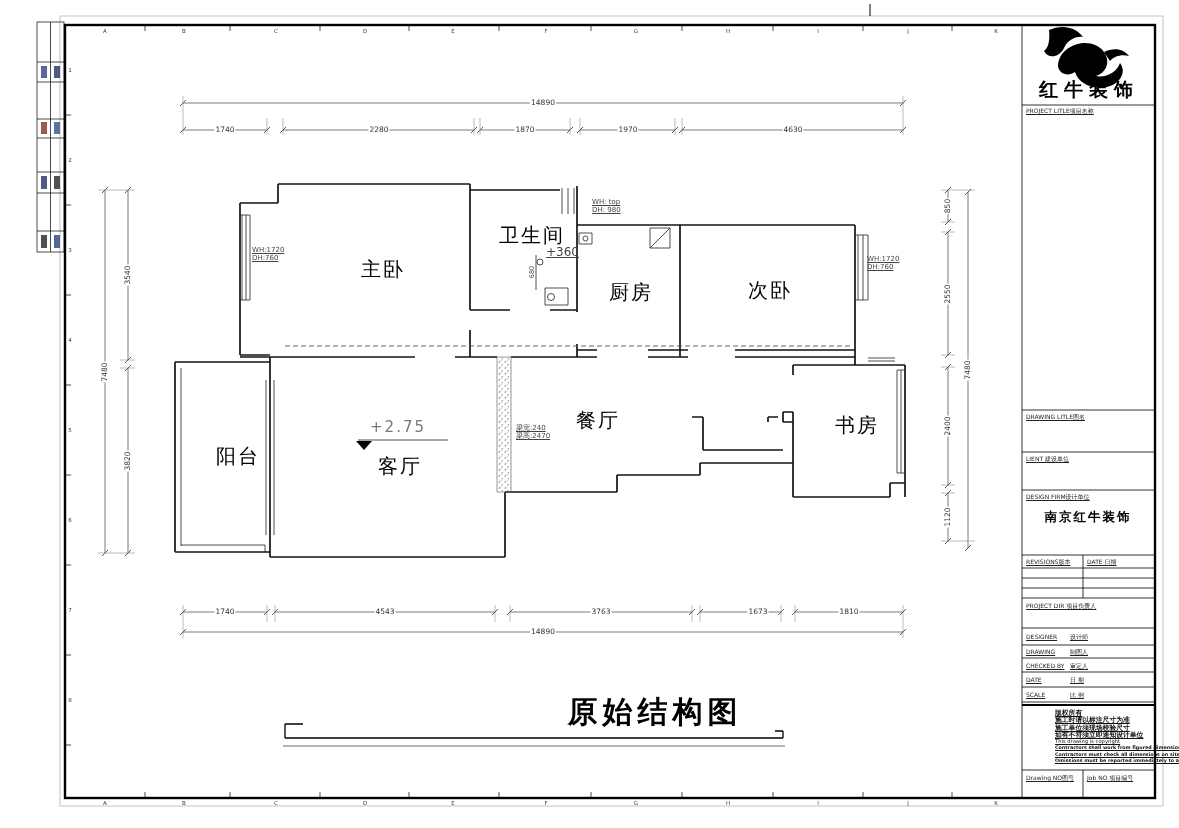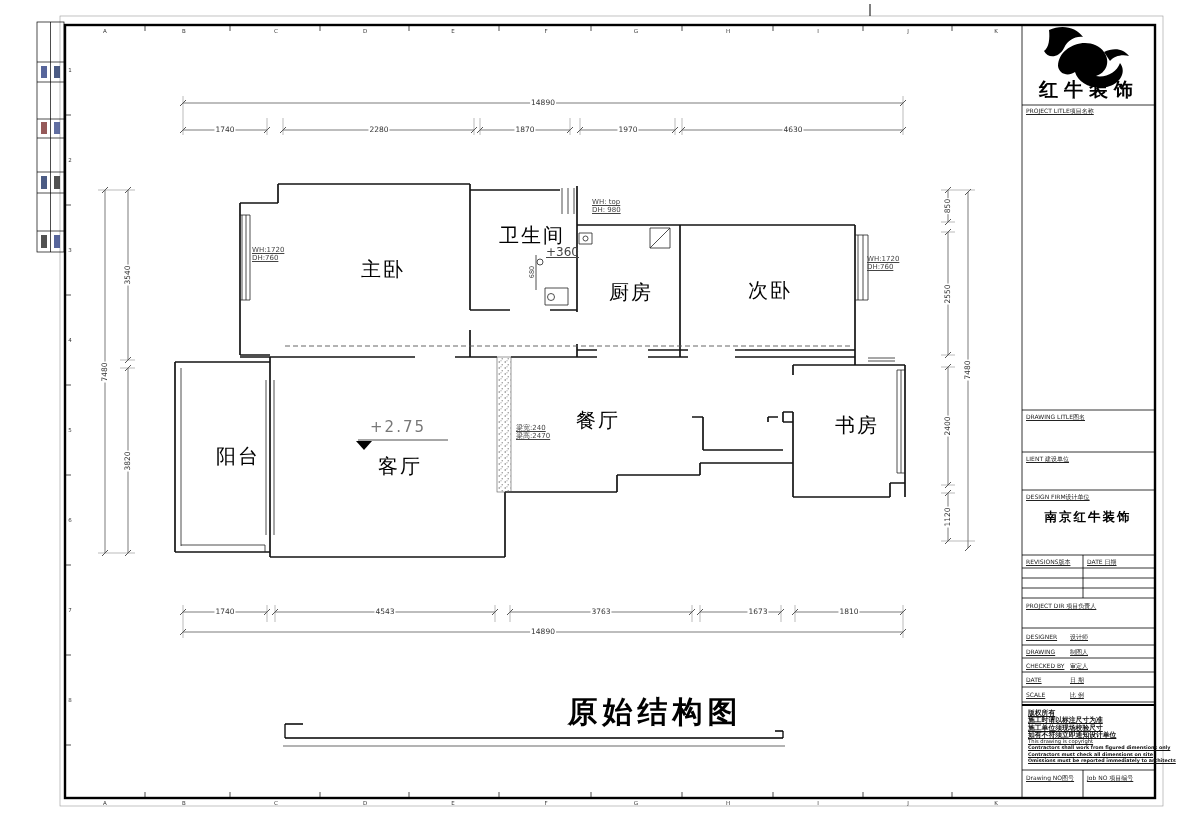--- a/index.html
+++ b/index.html
@@ -255,21 +255,21 @@
 <span class="tl lab" style="left:1070px;top:634px">设计师</span>
 <span class="tl lab" style="left:1026px;top:649px">DRAWING</span>
 <span class="tl lab" style="left:1070px;top:649px">制图人</span>
 <span class="tl lab" style="left:1026px;top:663px">CHECKED BY</span>
 <span class="tl lab" style="left:1070px;top:663px">审定人</span>
 <span class="tl lab" style="left:1026px;top:677px">DATE</span>
 <span class="tl lab" style="left:1070px;top:677px">日 期</span>
 <span class="tl lab" style="left:1026px;top:692px">SCALE</span>
 <span class="tl lab" style="left:1070px;top:692px">比 例</span>
 
-<div class="tl" style="left:1028px;top:710px;width:125px">
+<div class="tl" style="left:1055px;top:710px;width:125px">
   <div class="cpycn">版权所有</div>
   <div class="cpycn">施工时请以标注尺寸为准</div>
   <div class="cpycn">施工单位须现场校验尺寸</div>
   <div class="cpycn">如有不符须立即通知设计单位</div>
   <div class="cpyen">This drawing is copyright</div>
   <div class="cpyenb">Contractors shall work from figured dimensions only</div>
   <div class="cpyenb">Contractors must check all dimensions on site</div>
   <div class="cpyenb">Omissions must be reported immediately to architects</div>
 </div>
 

